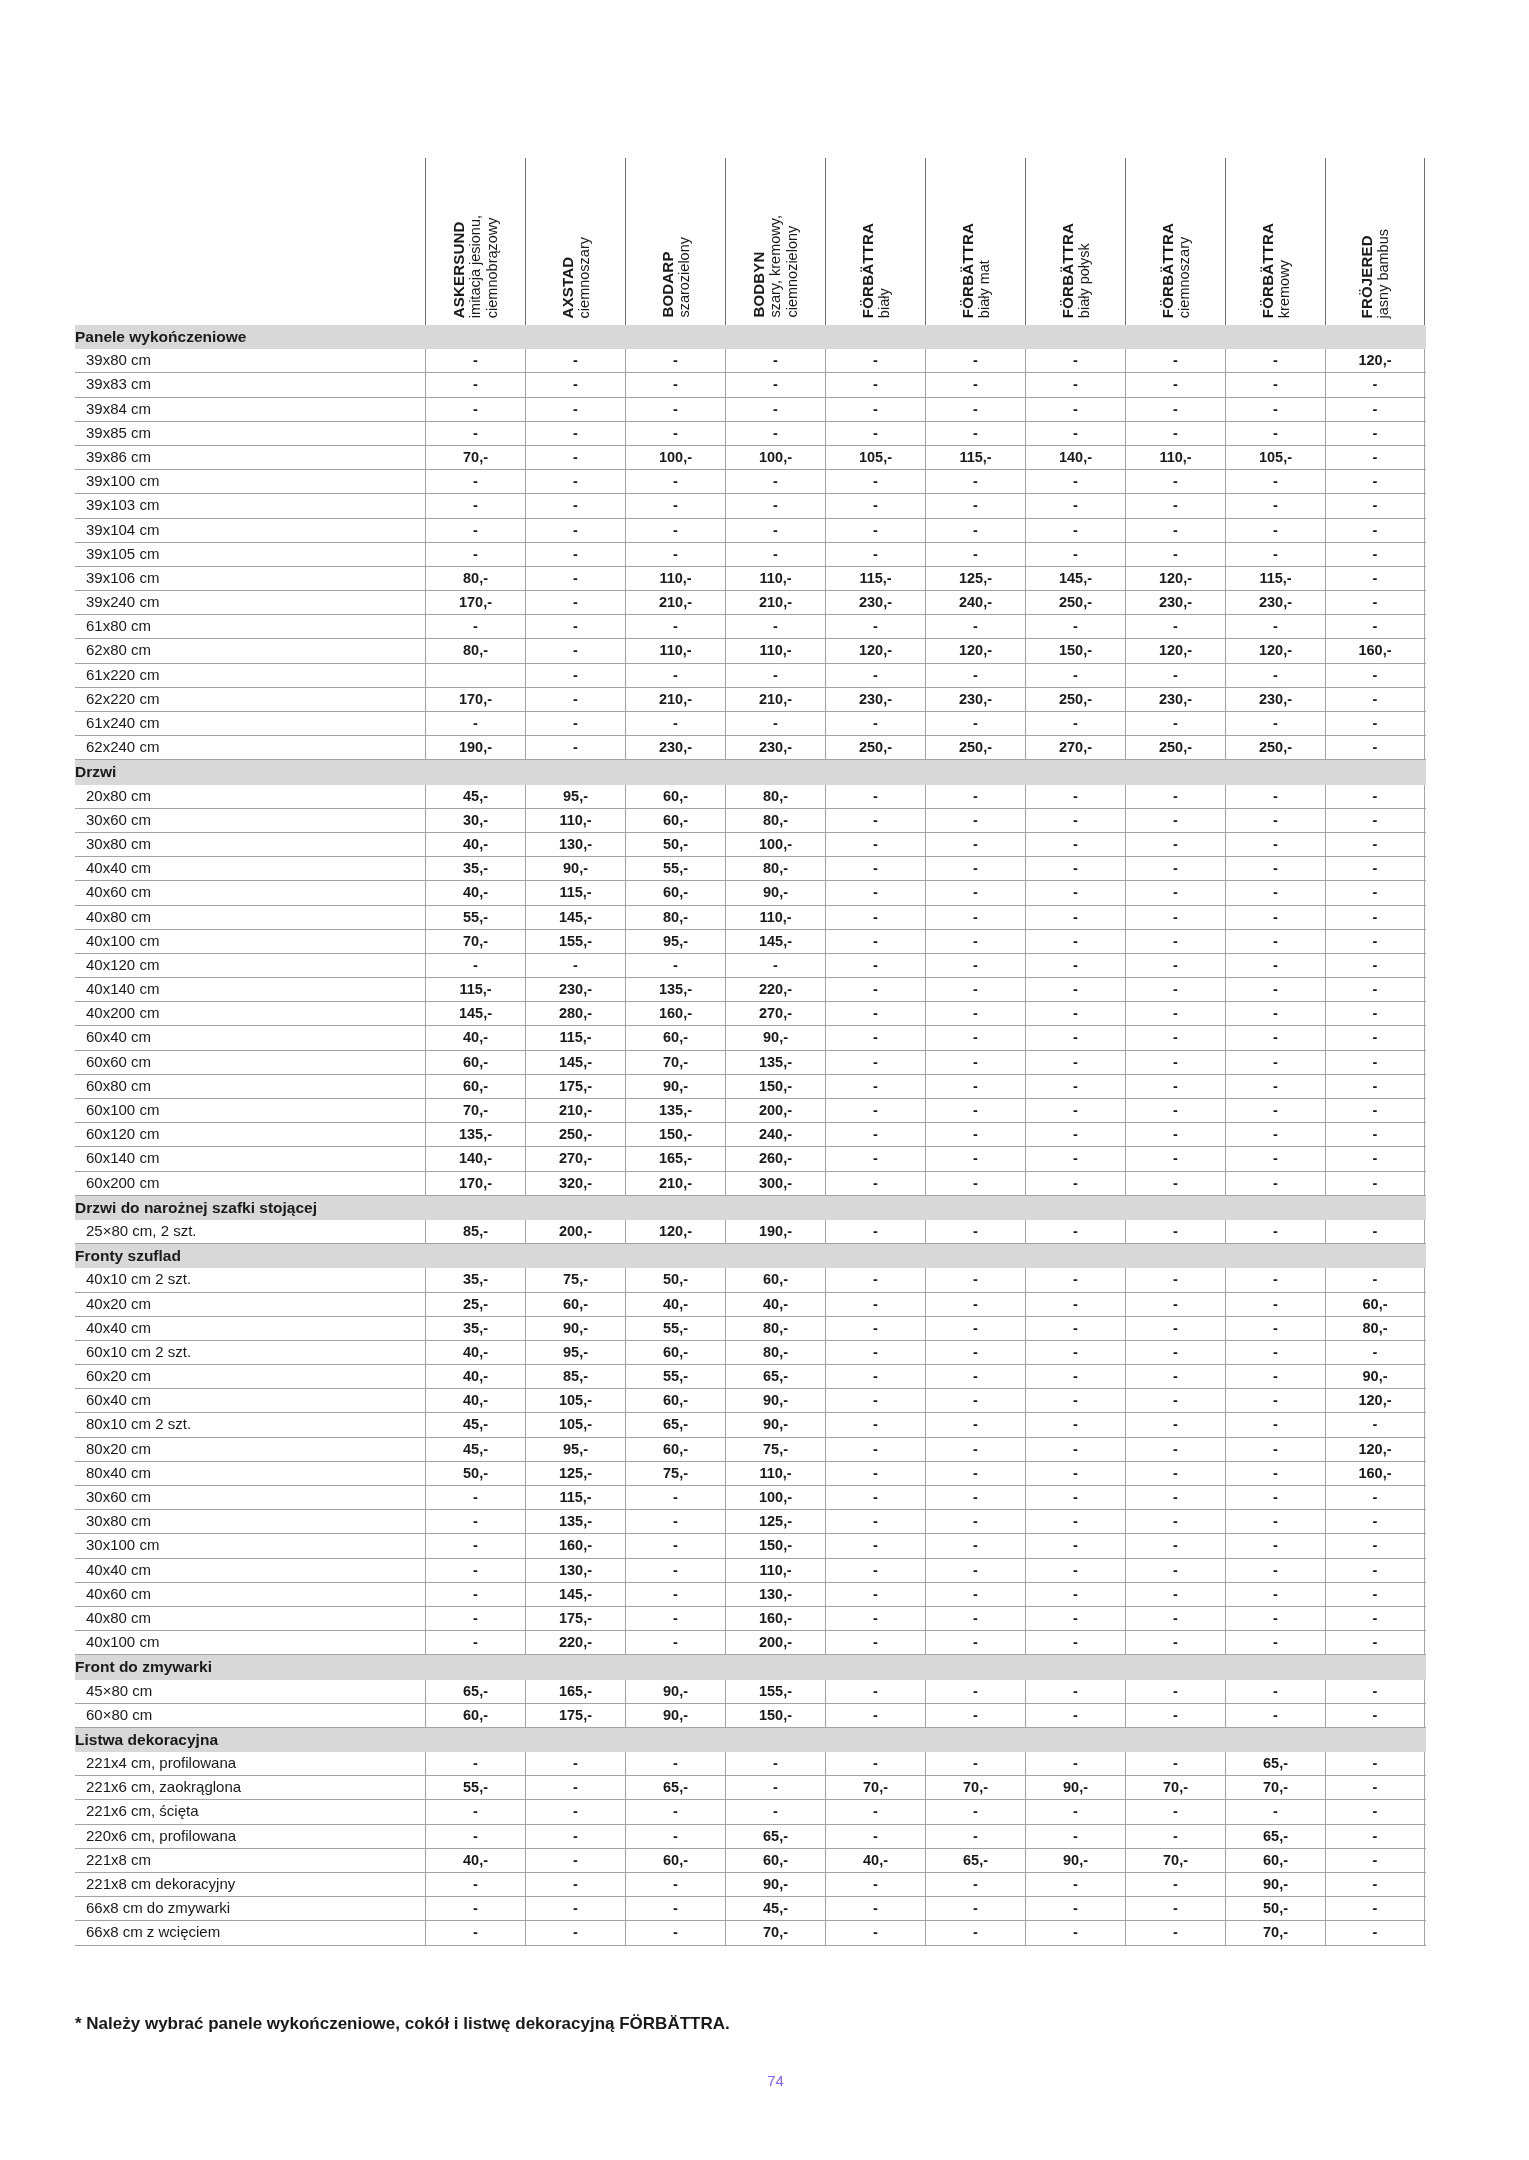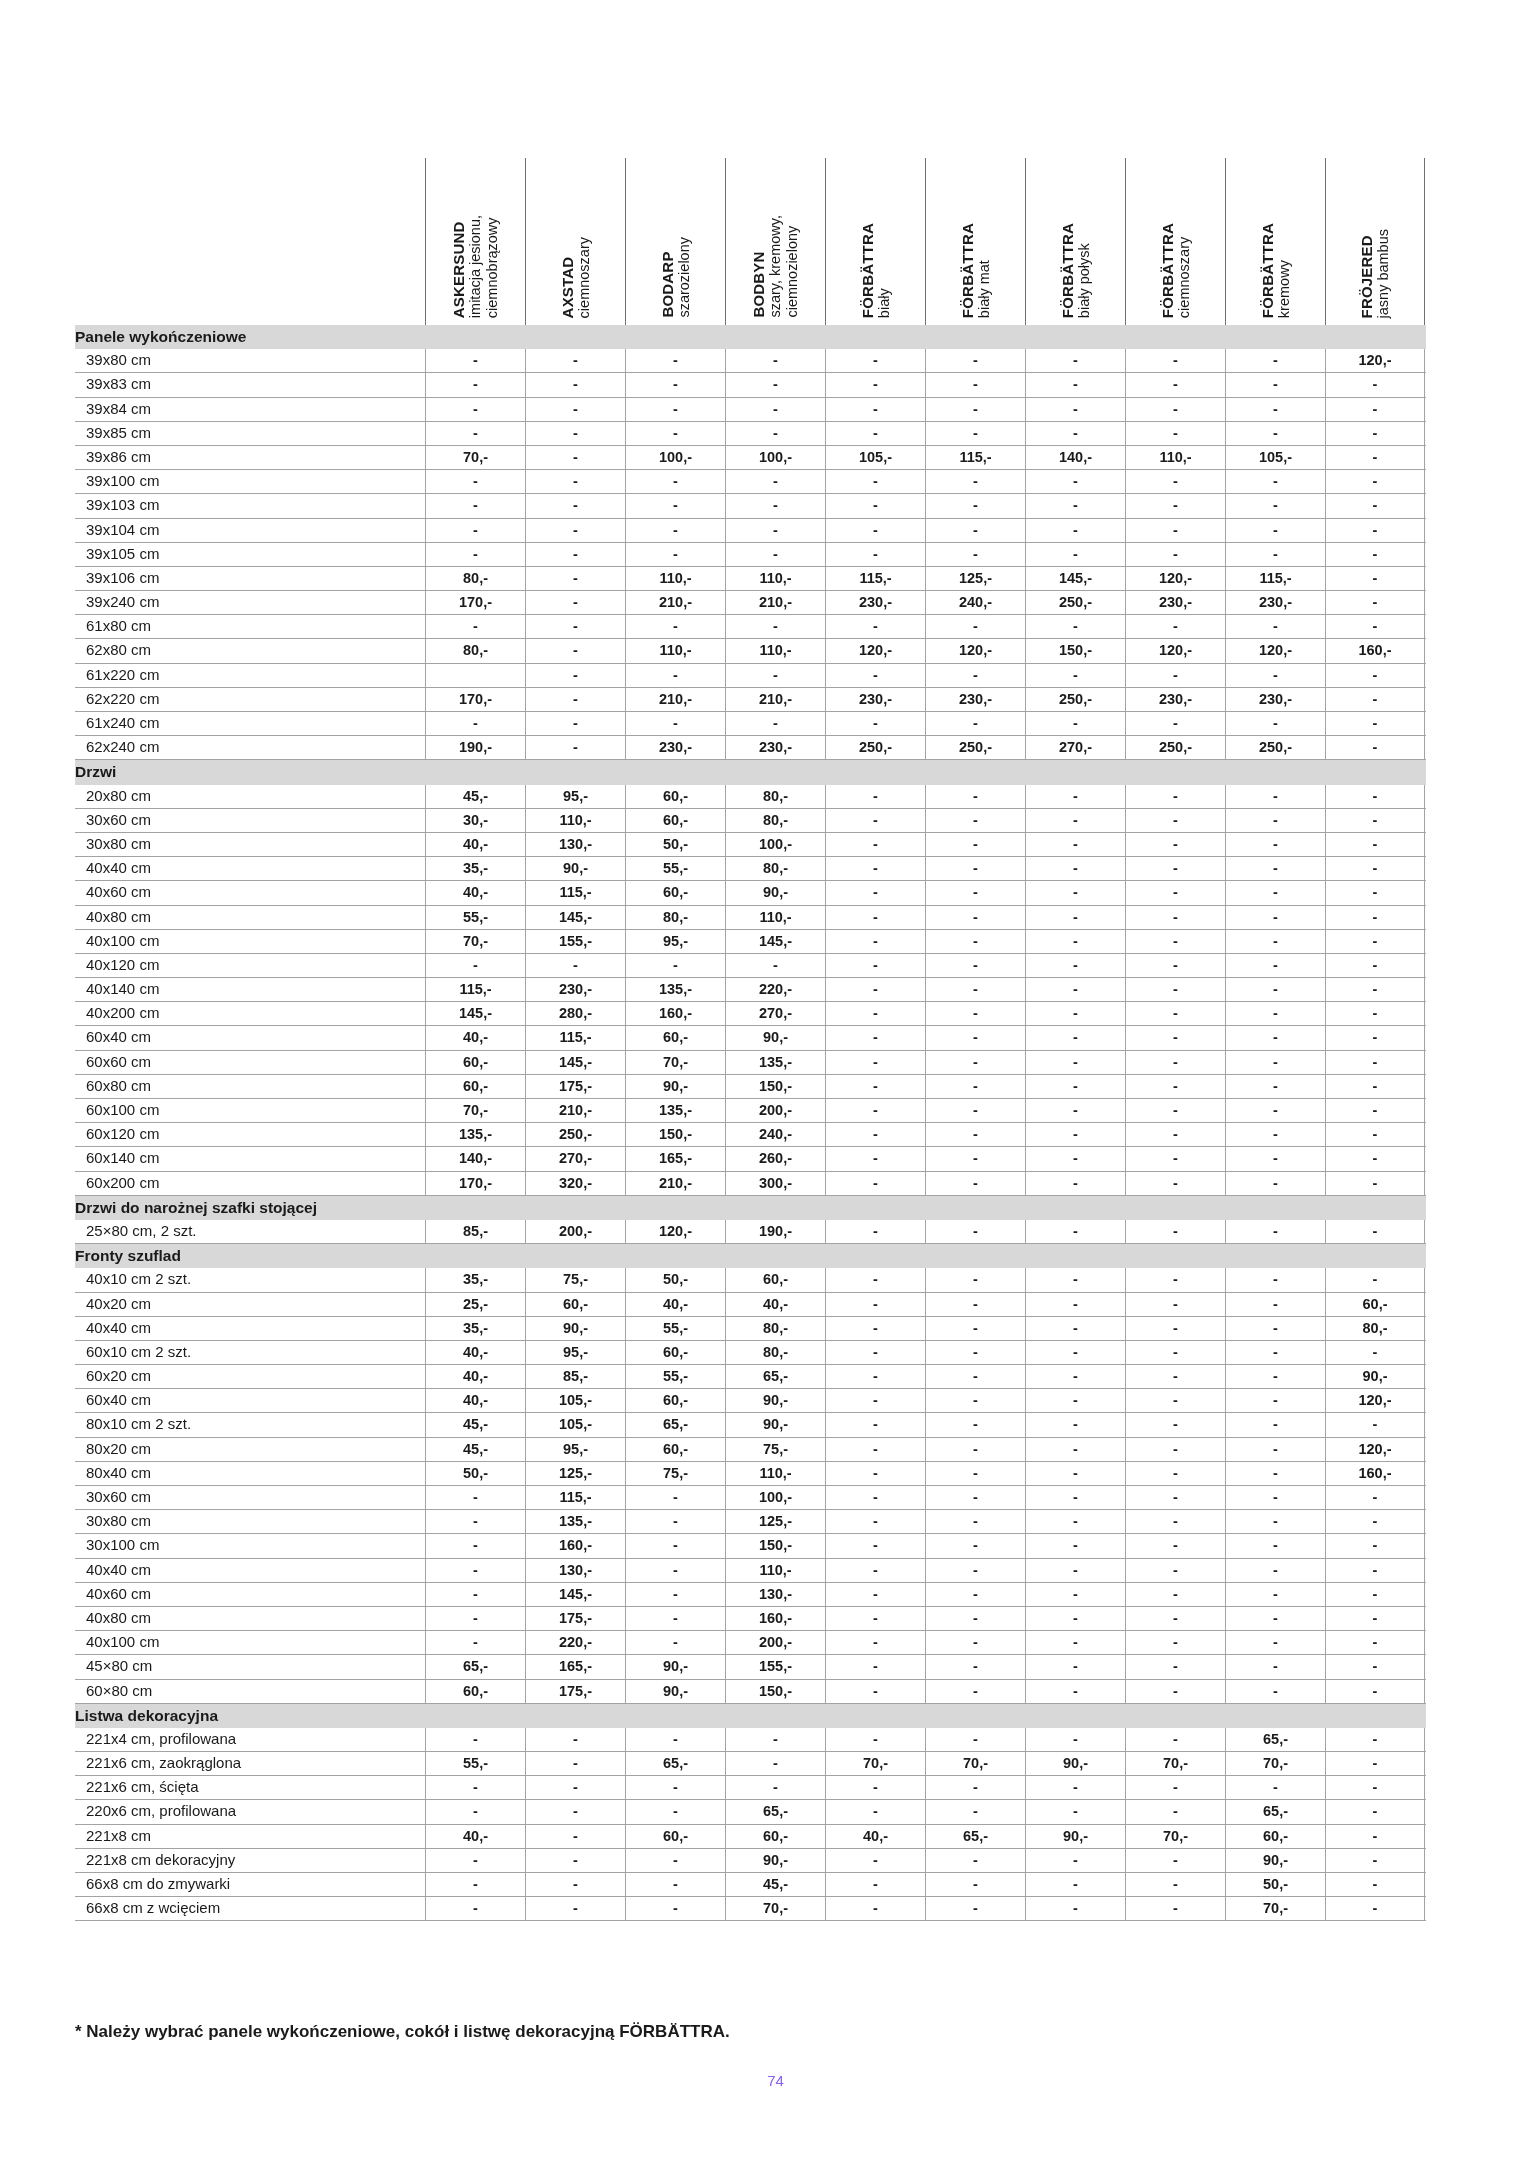--- a/index.html
+++ b/index.html
@@ -36,21 +36,21 @@
   .rlabel{
     width:350px;font-size:15px;line-height:22.5px;padding-left:11px;
     white-space:nowrap;
   }
   .cell{
     width:100px;border-left:1px solid var(--grid);text-align:center;
     font-weight:bold;font-size:14.5px;line-height:22.5px;
   }
   .cell:last-child{border-right:1px solid var(--grid);}
   
-  .footnote{position:absolute;left:75px;top:2014px;font-weight:bold;font-size:17px;margin-top:8px;}
+  .footnote{position:absolute;left:75px;top:2014px;font-weight:bold;font-size:17px;}
   .pagenum{position:absolute;left:0;top:2072px;width:1529px;text-align:center;font-size:15px;color:#8b5cf6;margin-left:11px;}
 </style>
 </head>
 <body>
 
 <div class="table">
   <div class="thead" id="thead">
       <div class="hspacer"></div>
       <div class="hcell">
         <div class="rot"><div class="hname">ASKERSUND</div><div class="hdesc">imitacja jesionu,
@@ -746,20 +746,21 @@
         <div class="cell">220,-</div>
         <div class="cell">-</div>
         <div class="cell">200,-</div>
         <div class="cell">-</div>
         <div class="cell">-</div>
         <div class="cell">-</div>
         <div class="cell">-</div>
         <div class="cell">-</div>
         <div class="cell">-</div>
       </div>
+      <div class="band">Front do zmywarki</div>
       <div class="row">
         <div class="rlabel">45×80 cm</div>
         <div class="cell">65,-</div>
         <div class="cell">165,-</div>
         <div class="cell">90,-</div>
         <div class="cell">155,-</div>
         <div class="cell">-</div>
         <div class="cell">-</div>
         <div class="cell">-</div>
         <div class="cell">-</div>

